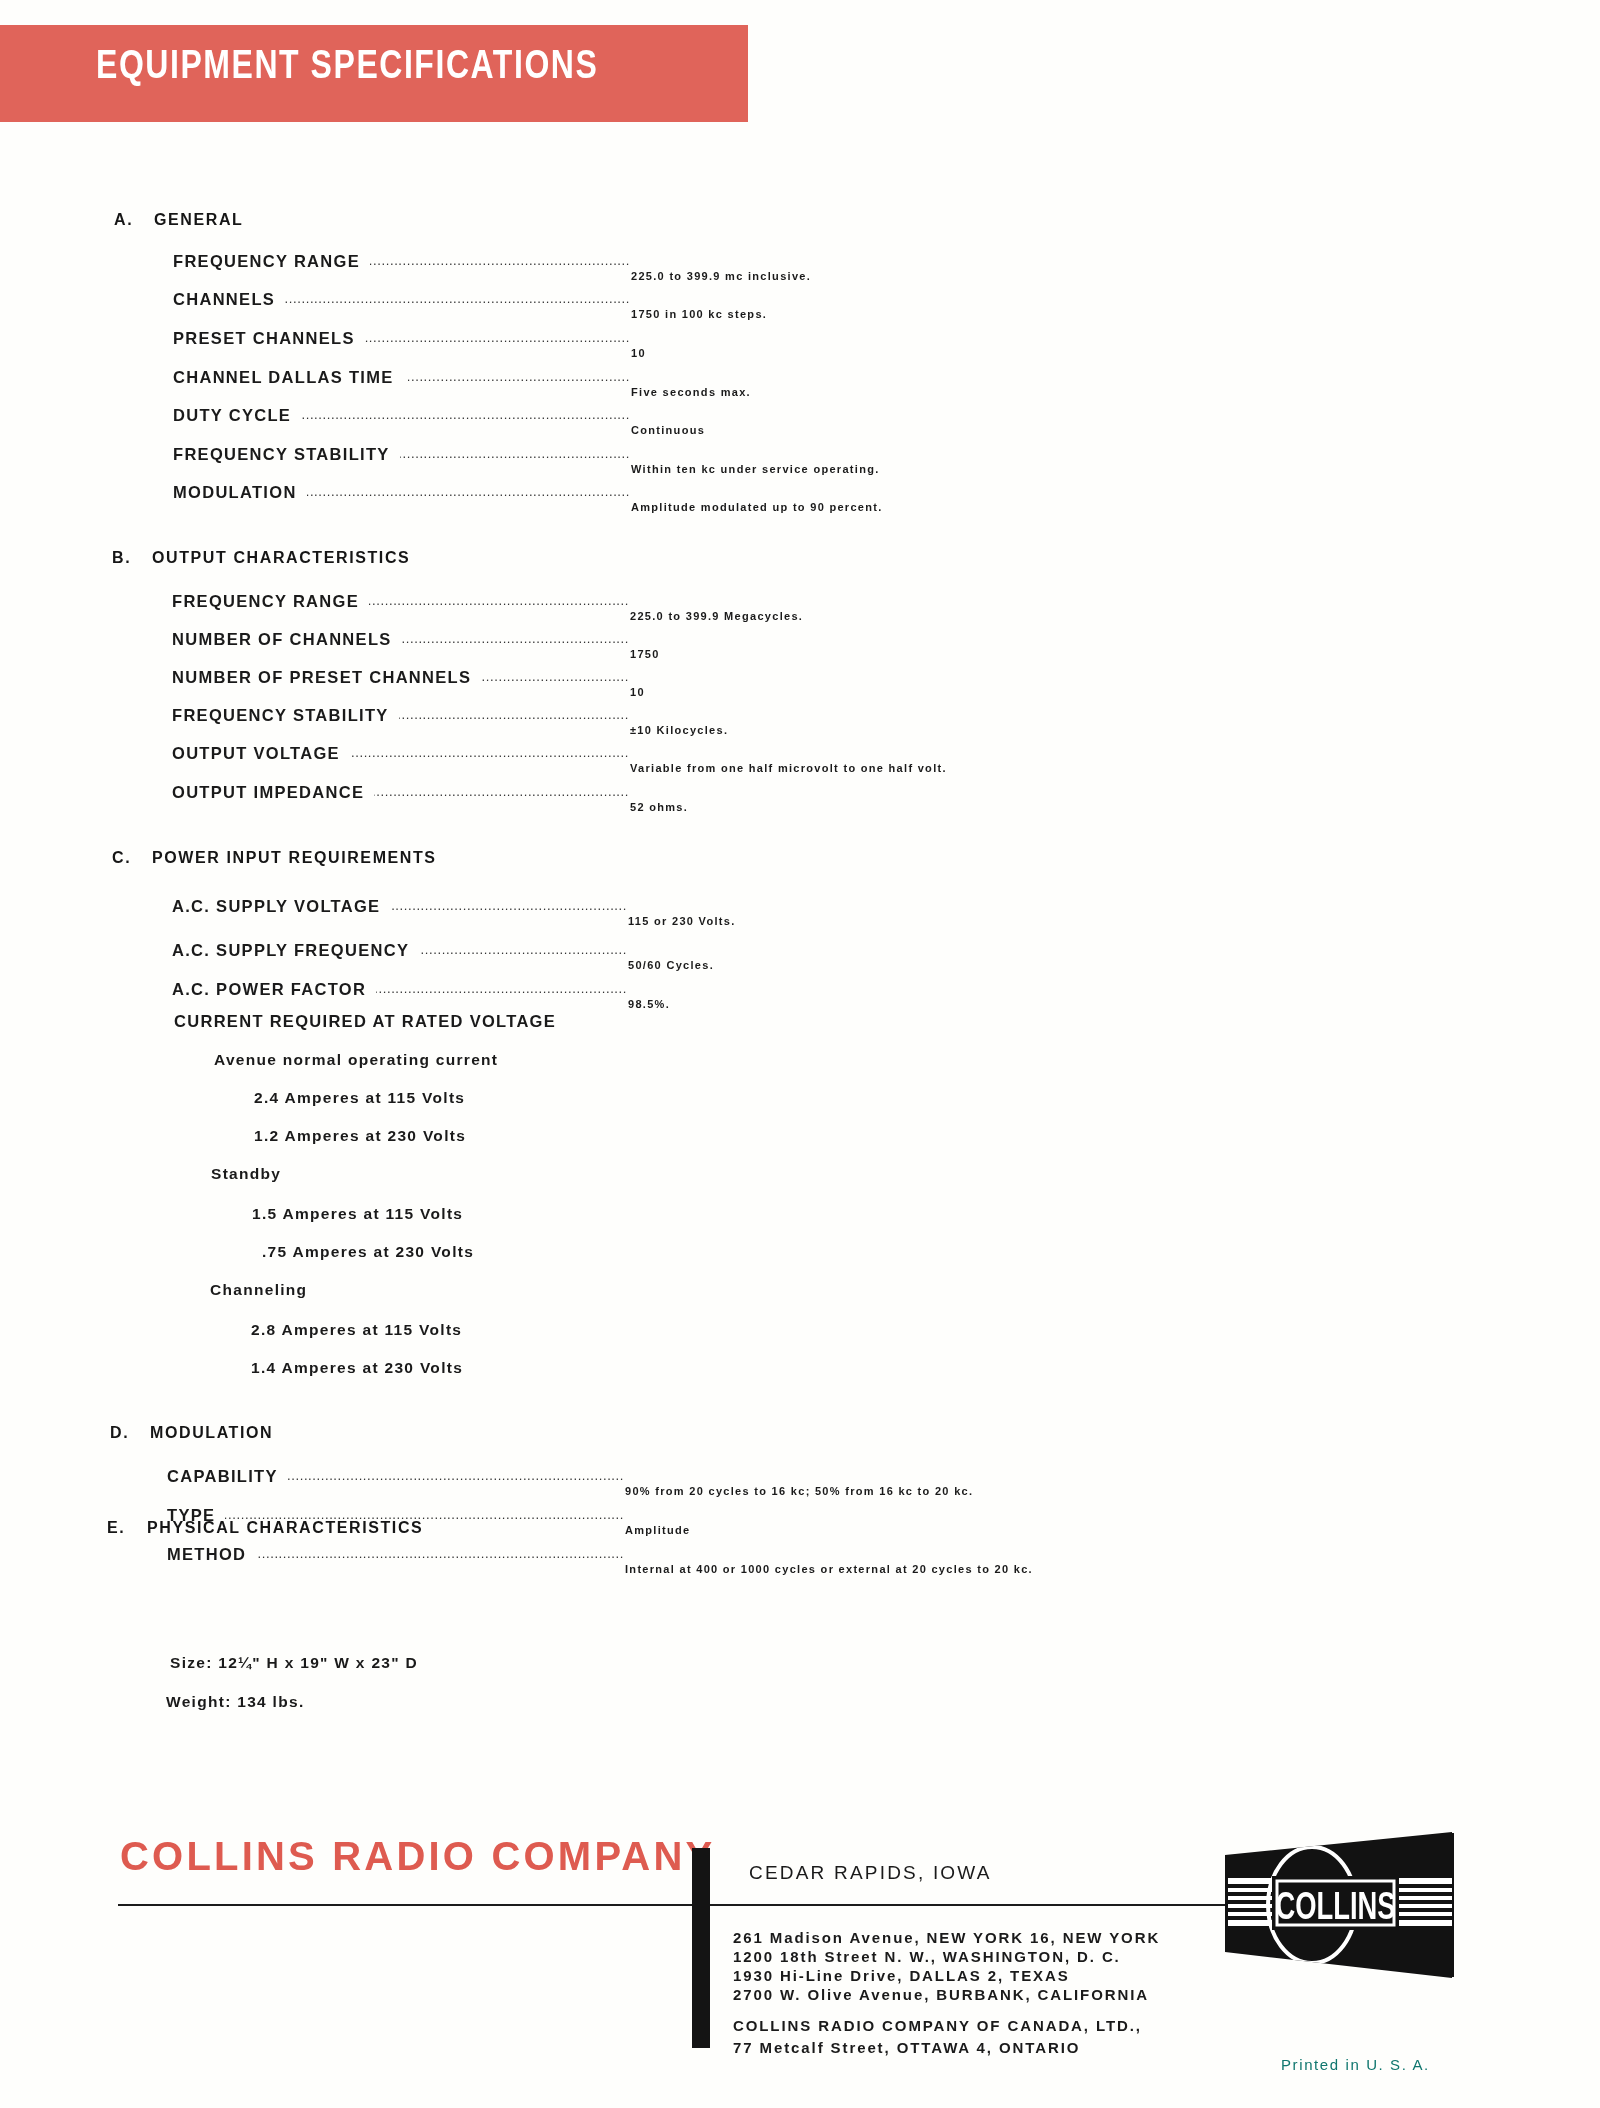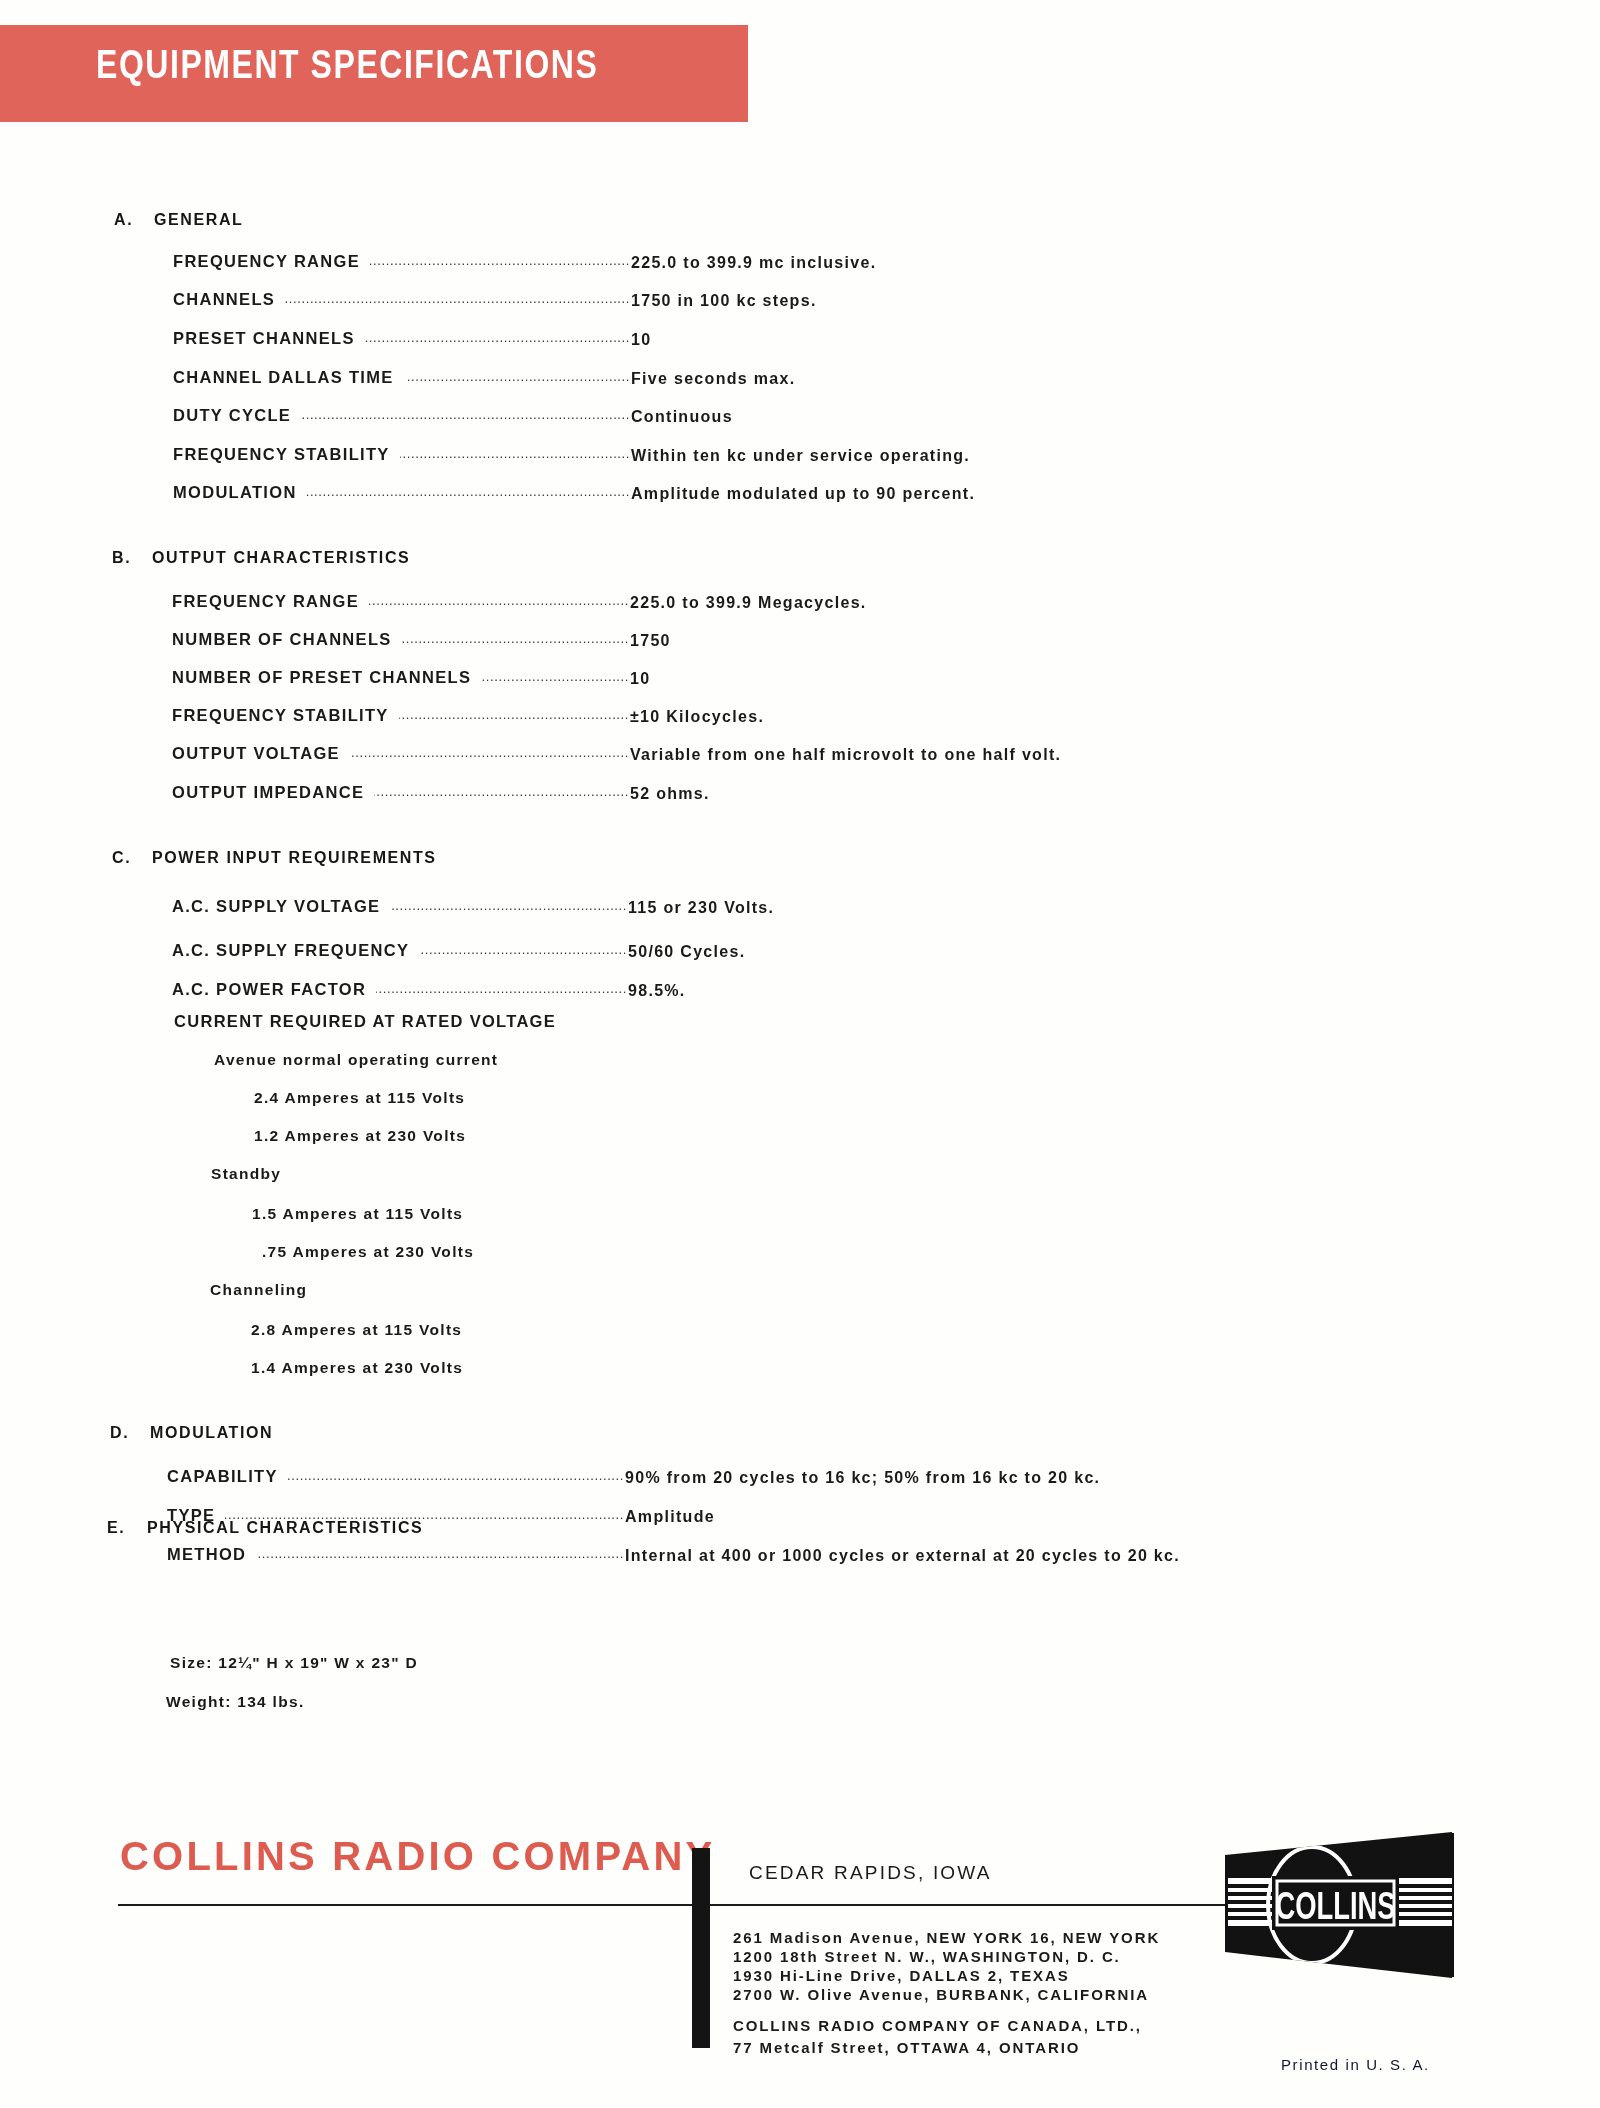--- a/index.html
+++ b/index.html
@@ -33,21 +33,21 @@
   
   .row {
     position: absolute; height: 22px; line-height: 22px; white-space: nowrap;
     font-size: 16.5px; font-weight: bold; letter-spacing: 1.3px;
   }
   .row .lbl { position: absolute; left: 0; top: 0; background: transparent; }
   .row .dots {
     position: absolute; top: 0; height: 22px; overflow: hidden;
     font-weight: normal; letter-spacing: 0.6px; font-size: 13px; color: #333;
   }
-  .row .val { position: absolute; top: 2px; font-size: 16px; letter-spacing: 1.3px; }
+  .row .val { position: absolute; top: 15px; font-size: 11px; letter-spacing: 1.3px; }
 
   .plain {
     position: absolute; white-space: nowrap; font-weight: bold;
     font-size: 15.5px; letter-spacing: 1.3px; line-height: 22px;
   }
   .plain.caps { font-size: 16.5px; }
 
   
   #company-name {
     position: absolute; left: 120px; top: 1836px; font-weight: bold;
@@ -59,21 +59,21 @@
   #hq {
     position: absolute; left: 749px; top: 1851px; font-weight: normal; font-size: 19px;
     letter-spacing: 2.2px; line-height: 1; white-space: nowrap; margin-top: 12px;
   }
   .addr {
     position: absolute; left: 733px; font-weight: bold; font-size: 15px;
     letter-spacing: 1.9px; line-height: 1; white-space: nowrap; color: #1a1a1a;
   }
   #printed {
     position: absolute; left: 1281px; top: 2056px; font-size: 15px;
-    letter-spacing: 1.6px; white-space: nowrap; color: #0f172a;
+    letter-spacing: 1.6px; white-space: nowrap; color: #0f766e;
   }
   #logo { position: absolute; left: 1220px; top: 1826px; width: 240px; height: 158px; }
 </style>
 </head>
 <body>
 
 <div id="banner"></div>
 <div id="banner-title">EQUIPMENT SPECIFICATIONS</div>
 
 <div class="sec-head" style="left:114px;top:212px;">

